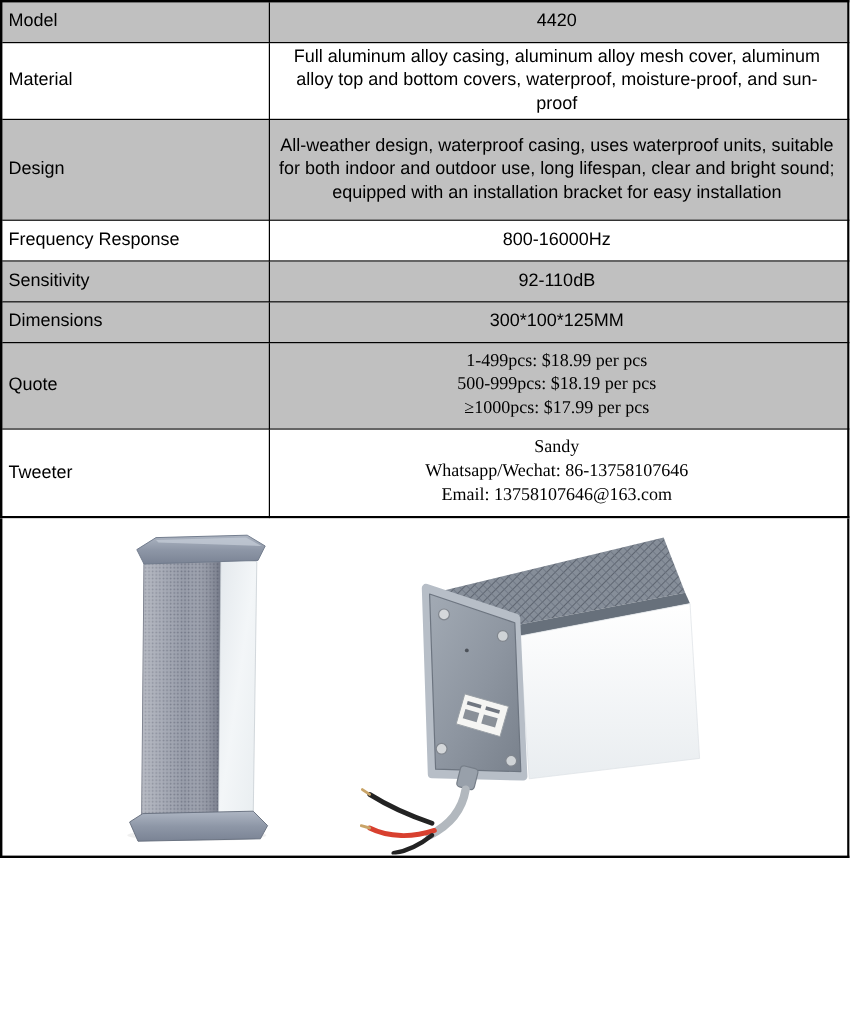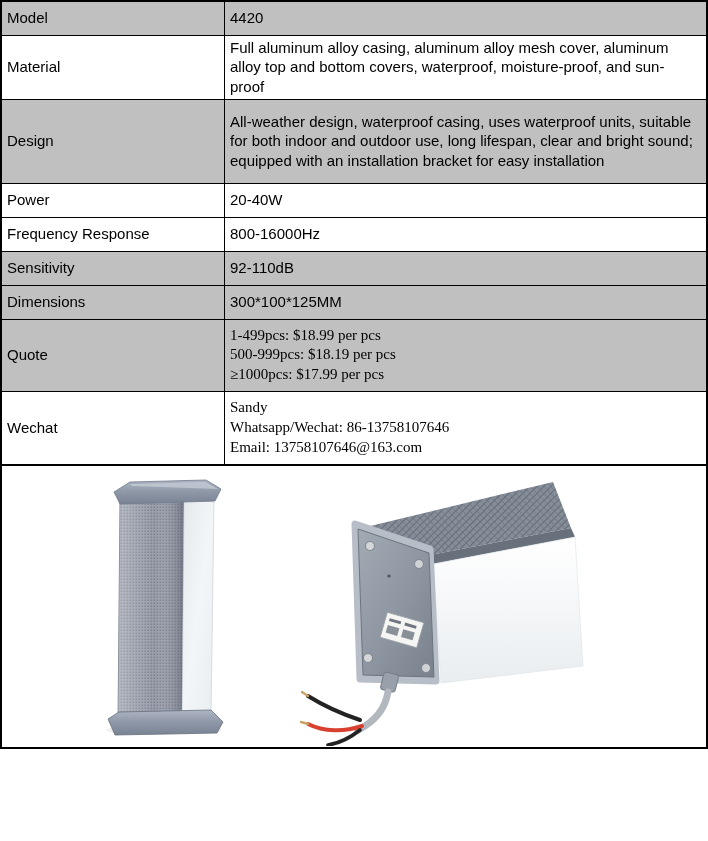--- a/index.html
+++ b/index.html
@@ -5,21 +5,21 @@
   html,body{margin:0;padding:0;background:#ffffff;}
   body{font-family:"Liberation Sans", sans-serif; color:#000;}
   .page{width:708px;height:841px;box-sizing:border-box;background:#fff;}
 
   
   table.spec{border-collapse:collapse;table-layout:fixed;width:708px;
     border:2px solid #000;font-size:15px;}
   table.spec td{border:1px solid #000;vertical-align:middle;
     padding:2px 8px 2px 5px;line-height:1.32;overflow:hidden;}
   td.label-cell{width:209px;}
-  td.value-cell{padding-left:6px;}
+  td.value-cell{padding-left:6px;text-align:center;}
   tr.shaded{background:#c0c0c0;}
   tr.plain{background:#ffffff;}
   tr.r-single{height:34px;}
   tr.r-two{height:52px;}
   tr.r-three-lg{height:84px;}
   tr.r-three{height:72px;}
   tr.r-three-b{height:74px;}
   .line{display:block;font-family:Liberation Serif, serif;}
 
   
@@ -41,45 +41,41 @@
     </tr>
     <tr class="plain r-two">
       <td class="label-cell">Material</td>
       <td class="value-cell">Full aluminum alloy casing, aluminum alloy mesh cover, aluminum alloy top and bottom covers, waterproof, moisture-proof, and sun-proof</td>
     </tr>
     <tr class="shaded r-three-lg">
       <td class="label-cell">Design</td>
       <td class="value-cell">All-weather design, waterproof casing, uses waterproof units, suitable for both indoor and outdoor use, long lifespan, clear and bright sound; equipped with an installation bracket for easy installation</td>
     </tr>
     <tr class="plain r-single">
-      <td class="label-cell">Power</td>
-      <td class="value-cell">20-40W</td>
-    </tr>
-    <tr class="plain r-single">
       <td class="label-cell">Frequency Response</td>
       <td class="value-cell">800-16000Hz</td>
     </tr>
     <tr class="shaded r-single">
       <td class="label-cell">Sensitivity</td>
       <td class="value-cell">92-110dB</td>
     </tr>
     <tr class="shaded r-single">
       <td class="label-cell">Dimensions</td>
       <td class="value-cell">300*100*125MM</td>
     </tr>
     <tr class="shaded r-three">
       <td class="label-cell">Quote</td>
       <td class="value-cell">
         <span class="line">1-499pcs: $18.99 per pcs</span>
         <span class="line">500-999pcs: $18.19 per pcs</span>
         <span class="line">≥1000pcs: $17.99 per pcs</span>
       </td>
     </tr>
     <tr class="plain r-three-b">
-      <td class="label-cell">Wechat</td>
+      <td class="label-cell">Tweeter</td>
       <td class="value-cell">
         <span class="line">Sandy</span>
         <span class="line">Whatsapp/Wechat: 86-13758107646</span>
         <span class="line">Email: 13758107646@163.com</span>
       </td>
     </tr>
   </tbody>
     </table>
 
   <div class="images">

